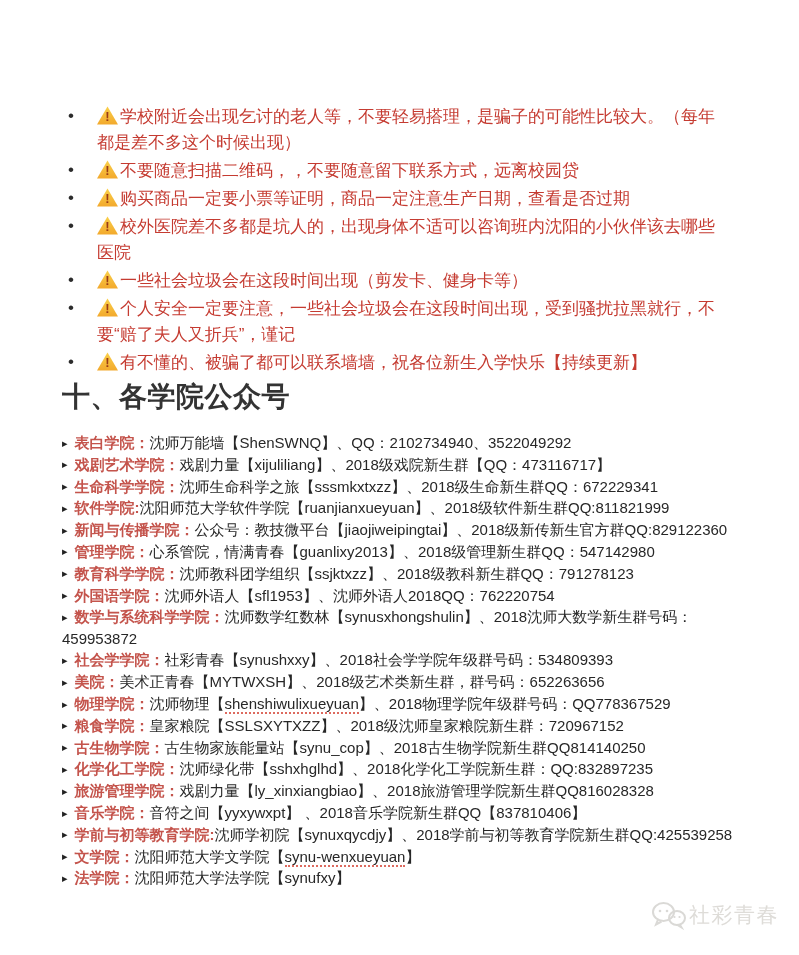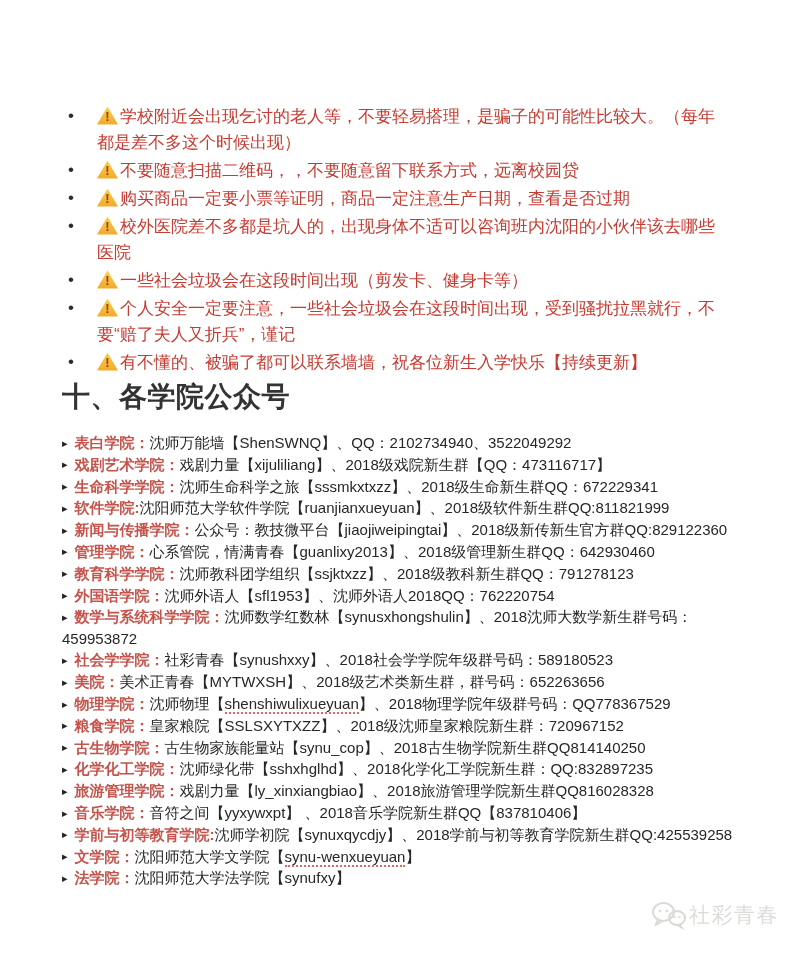--- a/index.html
+++ b/index.html
@@ -92,25 +92,25 @@
     </ul>
 
   <h2 class="heading">十、各学院公众号</h2>
 
   <ul class="colleges">
       <li><span class="tri">▸</span><span class="college-name">表白学院：</span><span class="college-detail"><span>沈师万能墙【ShenSWNQ】、QQ：2102734940、3522049292</span></span></li>
       <li><span class="tri">▸</span><span class="college-name">戏剧艺术学院：</span><span class="college-detail"><span>戏剧力量【xijuliliang】、2018级戏院新生群【QQ：473116717】</span></span></li>
       <li><span class="tri">▸</span><span class="college-name">生命科学学院：</span><span class="college-detail"><span>沈师生命科学之旅【sssmkxtxzz】、2018级生命新生群QQ：672229341</span></span></li>
       <li><span class="tri">▸</span><span class="college-name">软件学院:</span><span class="college-detail"><span>沈阳师范大学软件学院【ruanjianxueyuan】、2018级软件新生群QQ:811821999</span></span></li>
       <li><span class="tri">▸</span><span class="college-name">新闻与传播学院：</span><span class="college-detail"><span>公众号：教技微平台【jiaojiweipingtai】、2018级新传新生官方群QQ:829122360</span></span></li>
-      <li><span class="tri">▸</span><span class="college-name">管理学院：</span><span class="college-detail"><span>心系管院，情满青春【guanlixy2013】、2018级管理新生群QQ：642930460</span></span></li>
+      <li><span class="tri">▸</span><span class="college-name">管理学院：</span><span class="college-detail"><span>心系管院，情满青春【guanlixy2013】、2018级管理新生群QQ：547142980</span></span></li>
       <li><span class="tri">▸</span><span class="college-name">教育科学学院：</span><span class="college-detail"><span>沈师教科团学组织【ssjktxzz】、2018级教科新生群QQ：791278123</span></span></li>
       <li><span class="tri">▸</span><span class="college-name">外国语学院：</span><span class="college-detail"><span>沈师外语人【sfl1953】、沈师外语人2018QQ：762220754</span></span></li>
       <li><span class="tri">▸</span><span class="college-name">数学与系统科学学院：</span><span class="college-detail"><span>沈师数学红数林【synusxhongshulin】、2018沈师大数学新生群号码：</span><br><span>459953872</span></span></li>
-      <li><span class="tri">▸</span><span class="college-name">社会学学院：</span><span class="college-detail"><span>社彩青春【synushxxy】、2018社会学学院年级群号码：589180523</span></span></li>
+      <li><span class="tri">▸</span><span class="college-name">社会学学院：</span><span class="college-detail"><span>社彩青春【synushxxy】、2018社会学学院年级群号码：534809393</span></span></li>
       <li><span class="tri">▸</span><span class="college-name">美院：</span><span class="college-detail"><span>美术正青春【MYTWXSH】、2018级艺术类新生群，群号码：652263656</span></span></li>
       <li><span class="tri">▸</span><span class="college-name">物理学院：</span><span class="college-detail"><span>沈师物理【</span><span class="spell">shenshiwulixueyuan</span><span>】、2018物理学院年级群号码：QQ778367529</span></span></li>
       <li><span class="tri">▸</span><span class="college-name">粮食学院：</span><span class="college-detail"><span>皇家粮院【SSLSXYTXZZ】、2018级沈师皇家粮院新生群：720967152</span></span></li>
       <li><span class="tri">▸</span><span class="college-name">古生物学院：</span><span class="college-detail"><span>古生物家族能量站【synu_cop】、2018古生物学院新生群QQ814140250</span></span></li>
       <li><span class="tri">▸</span><span class="college-name">化学化工学院：</span><span class="college-detail"><span>沈师绿化带【sshxhglhd】、2018化学化工学院新生群：QQ:832897235</span></span></li>
       <li><span class="tri">▸</span><span class="college-name">旅游管理学院：</span><span class="college-detail"><span>戏剧力量【ly_xinxiangbiao】、2018旅游管理学院新生群QQ816028328</span></span></li>
       <li><span class="tri">▸</span><span class="college-name">音乐学院：</span><span class="college-detail"><span>音符之间【yyxywxpt】 、2018音乐学院新生群QQ【837810406】</span></span></li>
       <li><span class="tri">▸</span><span class="college-name">学前与初等教育学院:</span><span class="college-detail"><span>沈师学初院【synuxqycdjy】、2018学前与初等教育学院新生群QQ:425539258</span></span></li>
       <li><span class="tri">▸</span><span class="college-name">文学院：</span><span class="college-detail"><span>沈阳师范大学文学院【</span><span class="spell">synu-wenxueyuan</span><span>】</span></span></li>
       <li><span class="tri">▸</span><span class="college-name">法学院：</span><span class="college-detail"><span>沈阳师范大学法学院【synufxy】</span></span></li>

